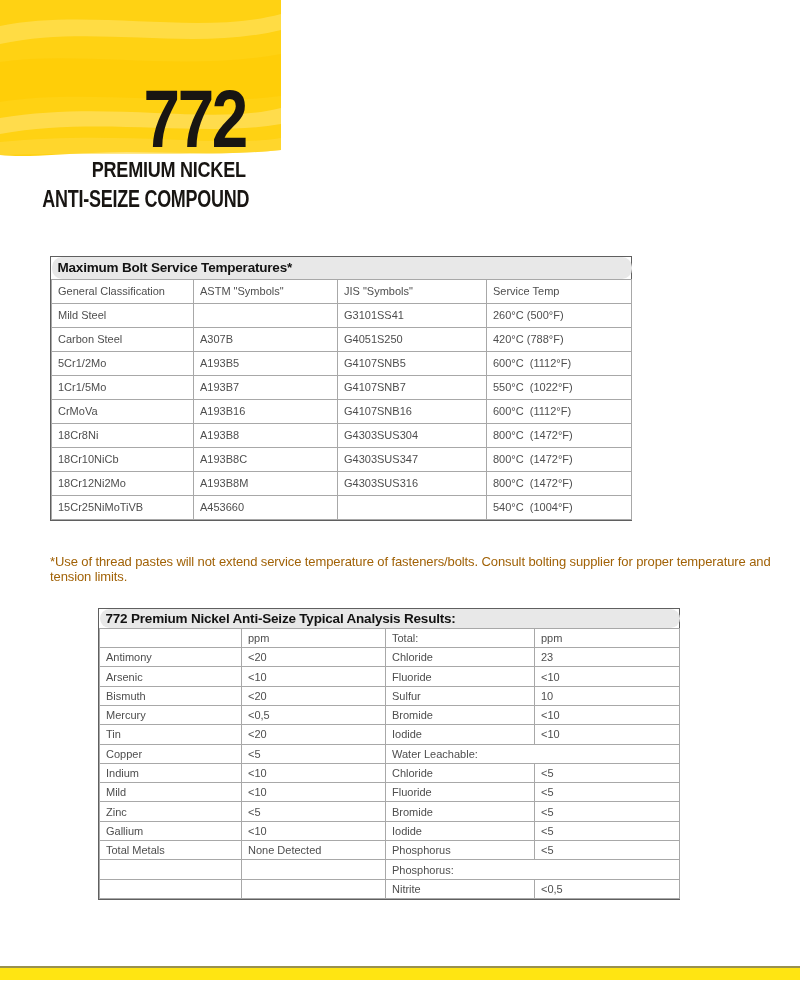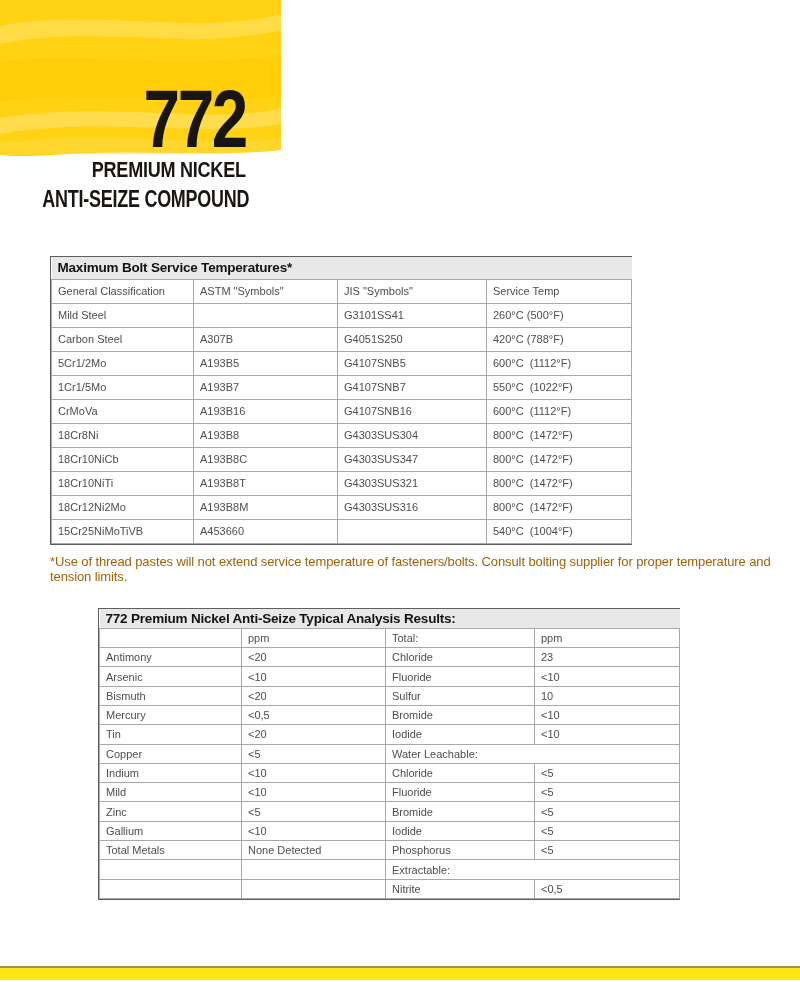--- a/index.html
+++ b/index.html
@@ -45,21 +45,21 @@
     font-size:11px; color:#4e4e4e;
     padding:0 6px; vertical-align:middle;
     white-space:pre; overflow:hidden;
   }
   tr { height:24px; }
   #analysis-table tr { height:19.3px; }
   tr.title-row { height:22px; }
   tr.title-row td {
     background:#e8e8e8; color:#121212;
     font-size:13.5px; font-weight:bold; letter-spacing:-0.2px;
-    border-left:none; border-right:none; border-top:none;
+    border-left:none; border-right:none; border-top:none;border-radius:10px;
   }
 
   
   .footnote {
     position:absolute; left:50px; top:554px; width:680px;
     font-size:13px; line-height:15px; color:#a16207; letter-spacing:-0.1px;
   }
   .footnote div { white-space:nowrap; }
 
   
@@ -138,26 +138,20 @@
           <td>G4303SUS304</td>
           <td>800°C  (1472°F)</td>
         </tr>
         <tr>
           <td>18Cr10NiCb</td>
           <td>A193B8C</td>
           <td>G4303SUS347</td>
           <td>800°C  (1472°F)</td>
         </tr>
         <tr>
-          <td>18Cr10NiTi</td>
-          <td>A193B8T</td>
-          <td>G4303SUS321</td>
-          <td>800°C  (1472°F)</td>
-        </tr>
-        <tr>
           <td>18Cr12Ni2Mo</td>
           <td>A193B8M</td>
           <td>G4303SUS316</td>
           <td>800°C  (1472°F)</td>
         </tr>
         <tr>
           <td>15Cr25NiMoTiVB</td>
           <td>A453660</td>
           <td></td>
           <td>540°C  (1004°F)</td>
@@ -250,21 +244,21 @@
         </tr>
         <tr>
           <td>Total Metals</td>
           <td>None Detected</td>
           <td>Phosphorus</td>
           <td>&lt;5</td>
         </tr>
         <tr>
           <td></td>
           <td></td>
-          <td colspan="2">Extractable:</td>
+          <td colspan="2">Phosphorus:</td>
         </tr>
         <tr>
           <td></td>
           <td></td>
           <td>Nitrite</td>
           <td>&lt;0,5</td>
         </tr>
       </tbody>
   </table>
 </div>

